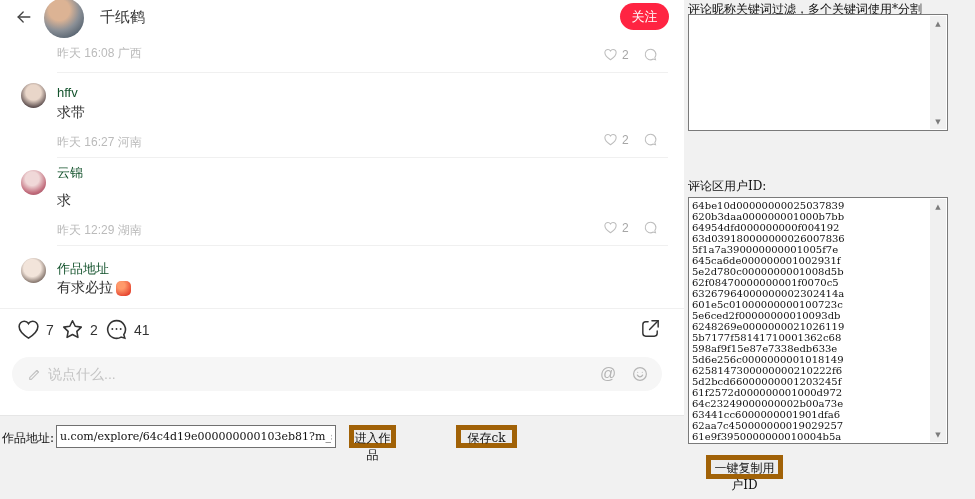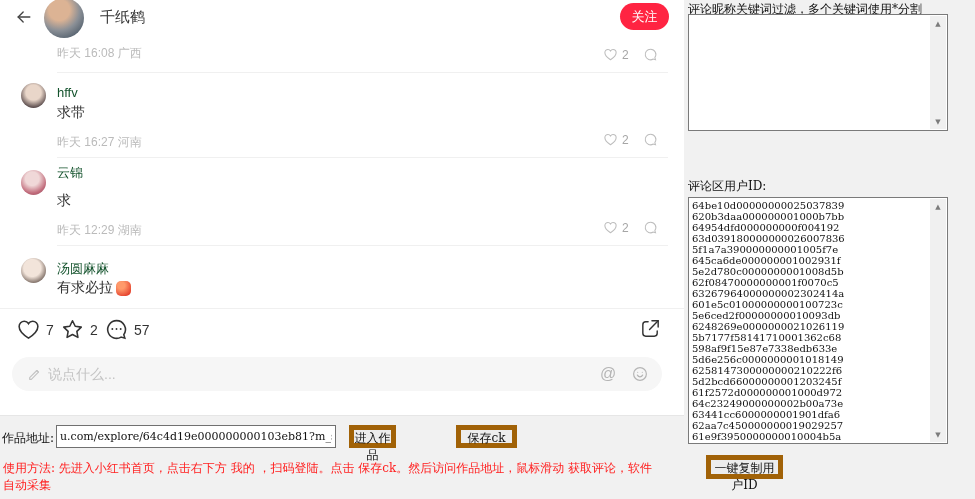--- a/index.html
+++ b/index.html
@@ -142,21 +142,21 @@
       <span class="cnt">2</span>
     </div>
     <div class="mini-act" style="left:643px; top:220px;">
       <svg width="15" height="15" viewBox="0 0 24 24" fill="none" stroke="#bdbdbd" stroke-width="1.7">
           <path d="M12 3.5a8.5 8.5 0 1 0 4.4 15.8l3.6 1-1-3.4A8.5 8.5 0 0 0 12 3.5z"></path>
         </svg>
     </div>
     <div class="divider" style="top:245px;"></div>
 
     <div class="avatar c-avatar av4" style="top:258px;"></div>
-    <div class="c-name" style="top:260px;">汤圆麻麻</div>
+    <div class="c-name" style="top:260px;">作品地址</div>
     <div class="c-text" style="top:279px;">
       <span>有求必拉</span>
       <span class="emoji-blob"></span>
     </div>
 
     <div class="divider-full" style="top:308px;"></div>
     <div class="engage">
       <div class="eng-item" style="left:16px;">
         <svg width="25" height="25" viewBox="0 0 24 24" fill="none" stroke="#333" stroke-width="1.5">
             <path d="M12 20.3C8.6 18.1 3 14 3 9.1 3 6.3 5.2 4 8 4c1.8 0 3.2 1 4 2.4C12.8 5 14.2 4 16 4c2.8 0 5 2.3 5 5.1 0 4.9-5.6 9-9 11.2z"></path>
@@ -169,21 +169,21 @@
           </svg>
         <span class="cnt">2</span>
       </div>
       <div class="eng-item" style="left:104px;">
         <svg width="25" height="25" viewBox="0 0 24 24" fill="none" stroke="#333" stroke-width="1.5">
             <path d="M12 3.5a8.5 8.5 0 1 0 4.4 15.8l3.6 1-1-3.4A8.5 8.5 0 0 0 12 3.5z"></path>
             <circle cx="8" cy="11.5" r="0.9" fill="#333" stroke="none"></circle>
             <circle cx="12" cy="11.5" r="0.9" fill="#333" stroke="none"></circle>
             <circle cx="16" cy="11.5" r="0.9" fill="#333" stroke="none"></circle>
           </svg>
-        <span class="cnt">57</span>
+        <span class="cnt">41</span>
       </div>
       <div class="eng-item" style="left:639px;">
         <svg width="23" height="23" viewBox="0 0 24 24" fill="none" stroke="#333" stroke-width="1.5" stroke-linecap="round" stroke-linejoin="round">
             <path d="M9.5 5H7a3 3 0 0 0-3 3v9a3 3 0 0 0 3 3h9a3 3 0 0 0 3-3v-2.5"></path>
             <path d="M13.5 4H20v6.5"></path>
             <path d="M20 4l-9 9"></path>
           </svg>
       </div>
     </div>
 
@@ -206,21 +206,20 @@
       </span>
     </div>
     <div class="bottom-line"></div>
   </div>
 
   <div class="left-bottom">
     <span class="url-label">作品地址:</span>
     <input class="url-input" type="text" value="u.com/explore/64c4d19e000000000103eb81?m_source=baidusem" style="">
     <button class="win-btn btn-open">进入作品</button>
     <button class="win-btn btn-saveck">保存ck</button>
-    <div class="note-red">使用方法: 先进入小红书首页，点击右下方 我的 ，扫码登陆。点击 保存ck。然后访问作品地址，鼠标滑动 获取评论，软件自动采集</div>
   </div>
 
   <div class="right-panel">
     <div class="rp-label" style="top:1px;">评论昵称关键词过滤，多个关键词使用*分割</div>
 
     <div class="tbox tbox-filter">
       <span></span>
       <div class="vscroll">
         <div class="vs-up">▲</div>
         <div class="vs-dn">▼</div>

